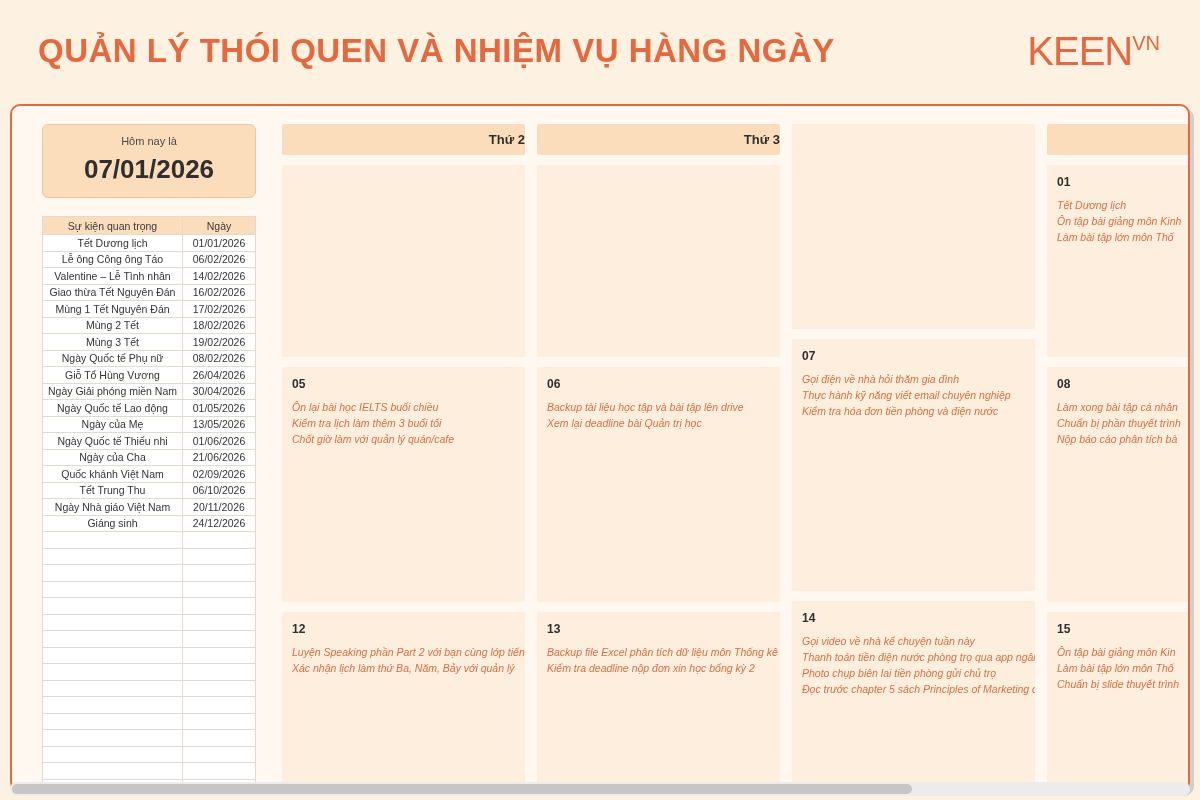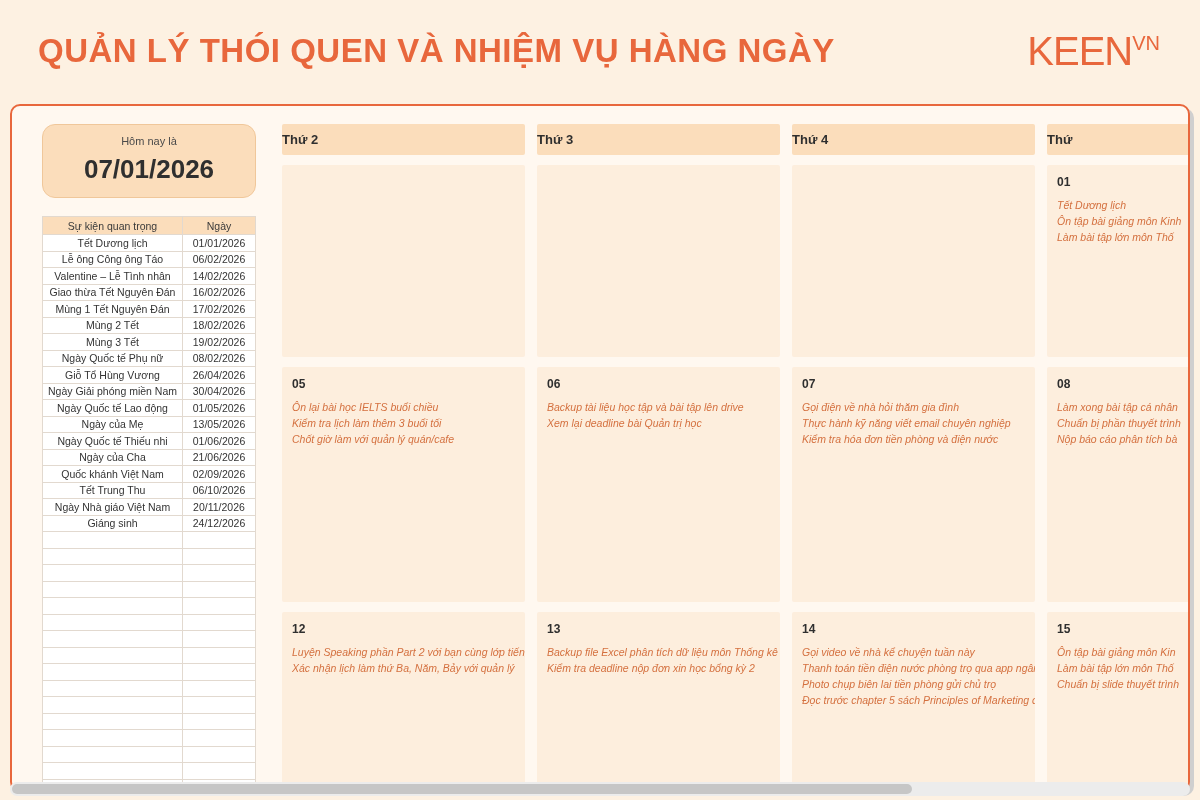--- a/index.html
+++ b/index.html
@@ -75,21 +75,21 @@
   
   .left-panel {
     width: 258px;
     flex: 0 0 258px;
     padding: 18px 14px 0 30px;
     box-sizing: border-box;
   }
   .today-box {
     background: #fbddbb;
     border: 1px solid #f0c79a;
-    border-radius: 13px;
+    border-radius: 6px;
     text-align: center;
     padding: 10px 0 12px 0;
   }
   .today-label {
     font-size: 11px;
     color: #4a4a4a;
   }
   .today-date {
     font-size: 26px;
     font-weight: bold;
@@ -135,21 +135,21 @@
   .day-col {
     width: 243px;
     flex: 0 0 243px;
     display: flex;
     flex-direction: column;
     gap: 10px;
   }
   .day-head {
     background: #fbddbb;
     border-radius: 2px;
-    text-align: left;
+    text-align: right;
     font-size: 13px;
     font-weight: bold;
     color: #2f2f2f;
     padding: 8px 0;
   }
   .cell {
     background: #fdeedd;
     border-radius: 2px;
     padding: 10px 10px 8px 10px;
     box-sizing: border-box;
@@ -392,21 +392,20 @@
           <div class="task">Backup tài liệu học tập và bài tập lên drive</div>
           <div class="task">Xem lại deadline bài Quản trị học</div>
         </div>
         <div class="cell r3">
           <div class="cell-num">13</div>
           <div class="task">Backup file Excel phân tích dữ liệu môn Thống kê</div>
           <div class="task">Kiểm tra deadline nộp đơn xin học bổng kỳ 2</div>
         </div>
       </div>
       <div class="day-col">
-        <div class="day-head">Thứ 4</div>
         <div class="cell r1">
           <div class="cell-num"></div>
         </div>
         <div class="cell r2">
           <div class="cell-num">07</div>
           <div class="task">Gọi điện về nhà hỏi thăm gia đình</div>
           <div class="task">Thực hành kỹ năng viết email chuyên nghiệp</div>
           <div class="task">Kiểm tra hóa đơn tiền phòng và điện nước</div>
         </div>
         <div class="cell r3">

